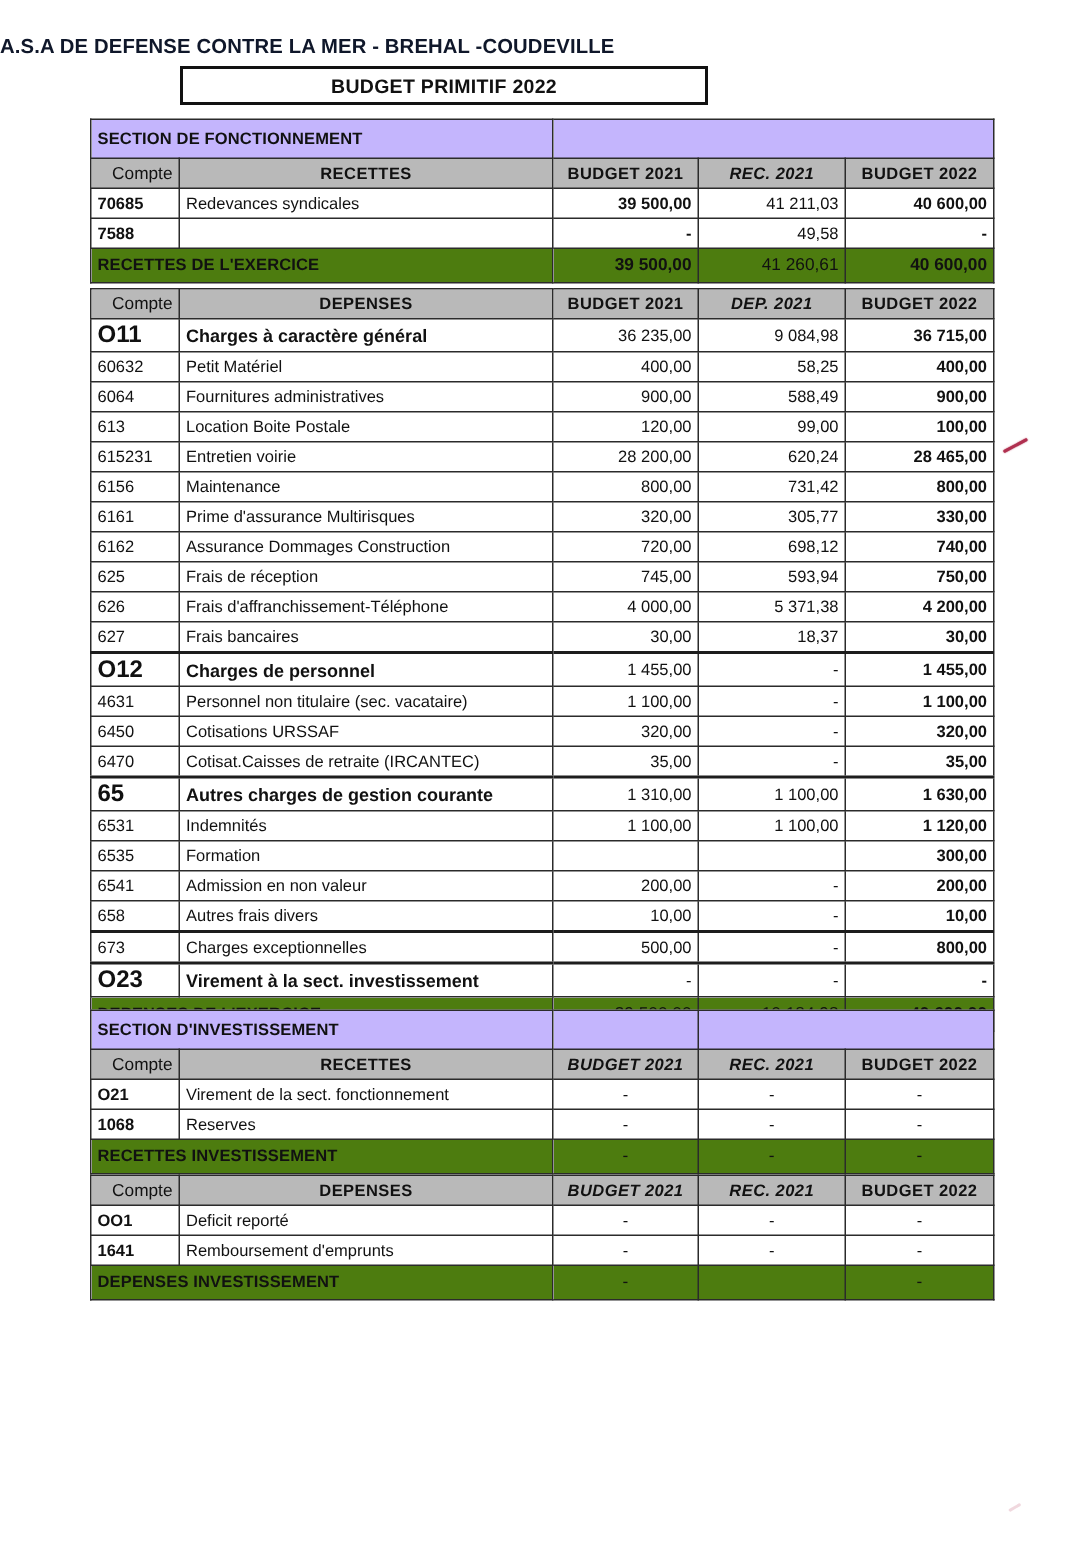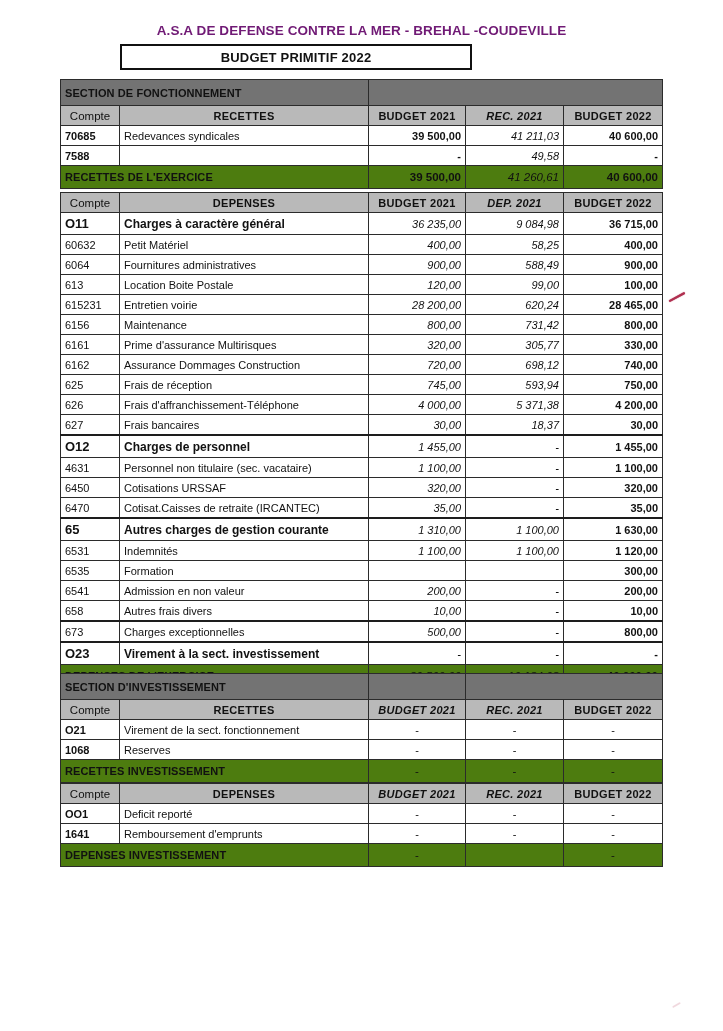--- a/index.html
+++ b/index.html
@@ -9,23 +9,23 @@
     font-family:"Liberation Sans", sans-serif;
     color:#111;
     position:relative;
     overflow:hidden;
   }
   .page{position:absolute;inset:0;}
 
   
   .doc-title{
     position:absolute;left:0;top:23px;width:723px;
-    text-align:center;
+    text-align:left;
     font-size:13.5px;font-weight:bold;letter-spacing:.1px;
-    color:#701a75;
+    color:#0f172a;
   }
   .budget-box{
     position:absolute;left:120px;top:44px;width:348px;height:22px;
     border:2px solid #111;
     display:flex;align-items:center;justify-content:center;
     font-size:13px;font-weight:bold;letter-spacing:.2px;
     background:#fff;
   }
 
   
@@ -49,56 +49,56 @@
   col.c-lib{width:249px;}
   col.c-b1{width:97px;}
   col.c-r1{width:98px;}
   col.c-b2{width:99px;}
 
   
   .code{font-size:11px;text-align:left;}
   .code.b{font-weight:bold;}
   .lib{text-align:left;font-size:11px;}
   .num{text-align:right;padding-right:9px;font-size:11px;}
-  .num.it{font-style:italic;margin-top:16px;}
+  .num.it{margin-top:16px;}
   .num.b{font-weight:bold;}
 
   
   .hdr td{
     background:#b9b9b9;
     font-weight:bold;
     font-size:11px;
     height:19px;
   }
-  .hdr .h-compte{text-align:center;font-weight:normal;font-size:11.5px;}
+  .hdr .h-compte{text-align:right;font-weight:normal;font-size:11.5px;}
   .hdr .h-center{text-align:center;letter-spacing:.3px;}
   .hdr .h-center.it{font-style:italic;}
 
   
   .section-row td{
     border:1px solid #2b2b2b;
     height:25px;
-    background:#737373;
+    background:#c4b5fd;
   }
   .section-title{
     font-size:15px;font-weight:bold;letter-spacing:.1px;
     text-align:left;padding-left:5px;
   }
 
   
   .total-row td{height:22px;background:#4d7c0f;}
   .total-label{
     font-size:13.5px;font-weight:bold;text-align:left;padding-left:5px;
     letter-spacing:.1px;
   }
   .total-row .num{font-size:11.5px;}
 
   
   .group td{height:21px;}
-  .group .code{font-size:13px;font-weight:bold;margin-top:36px;}
+  .group .code{font-size:16px;font-weight:bold;margin-top:36px;}
   .group .lib{font-size:12px;font-weight:bold;}
 
   .thickline{border-top:2px solid #1d1d1d !important;border-radius:10px;}
 
   
   .pen{
     position:absolute;
     background:transparent;
     pointer-events:none;
   }

